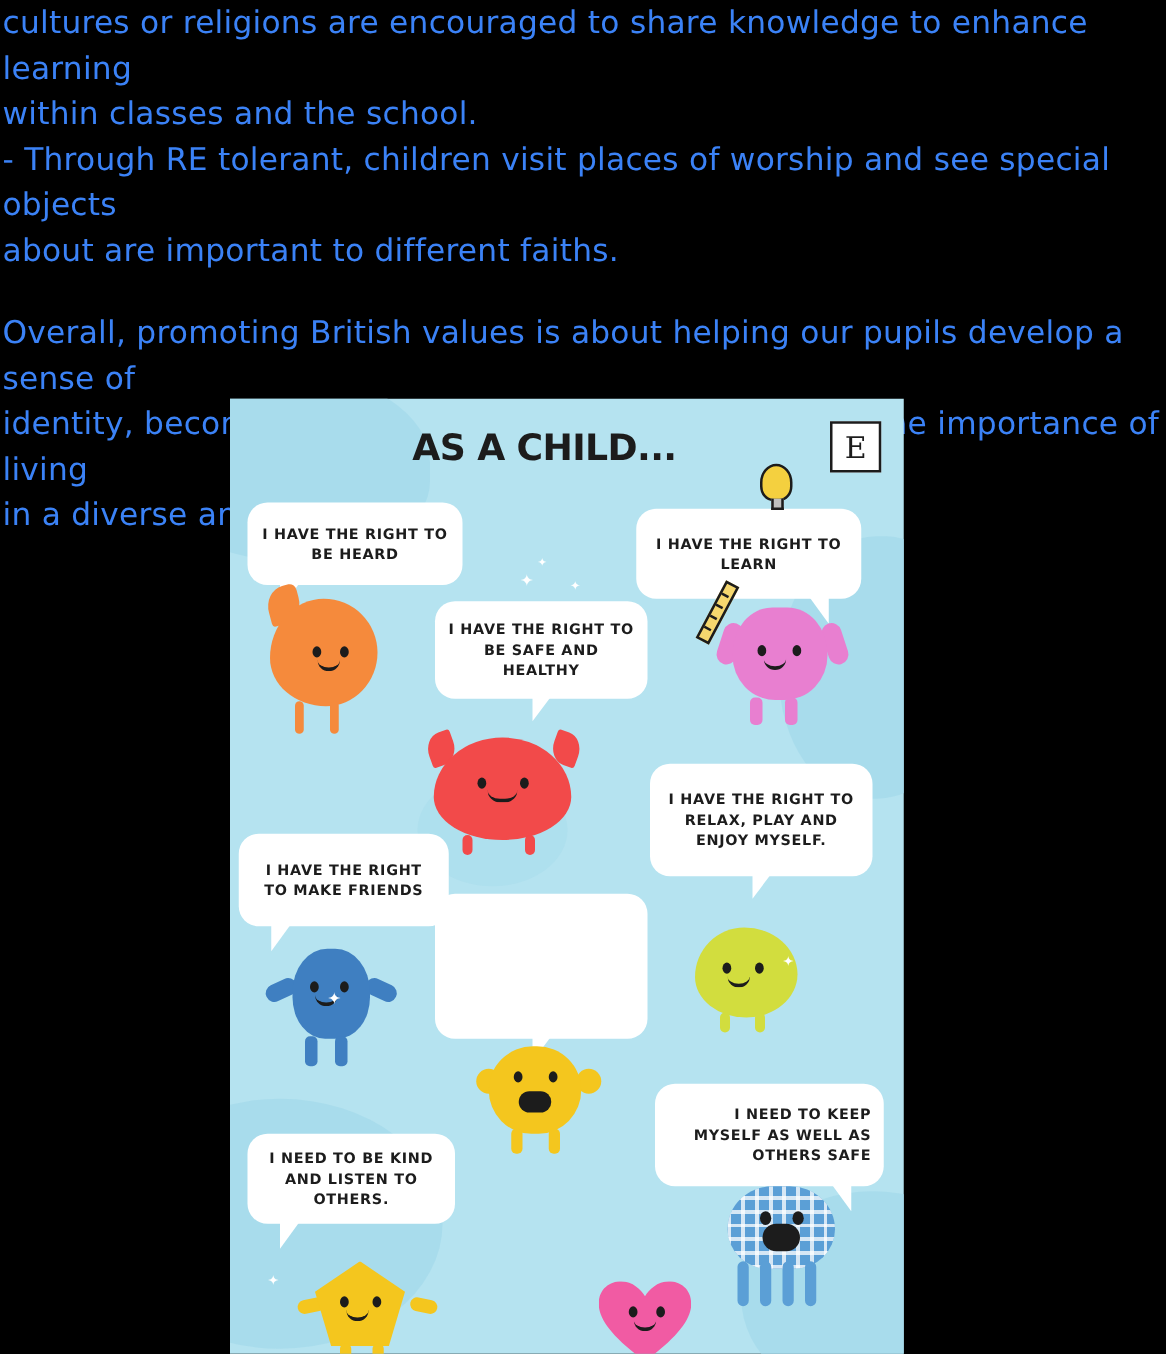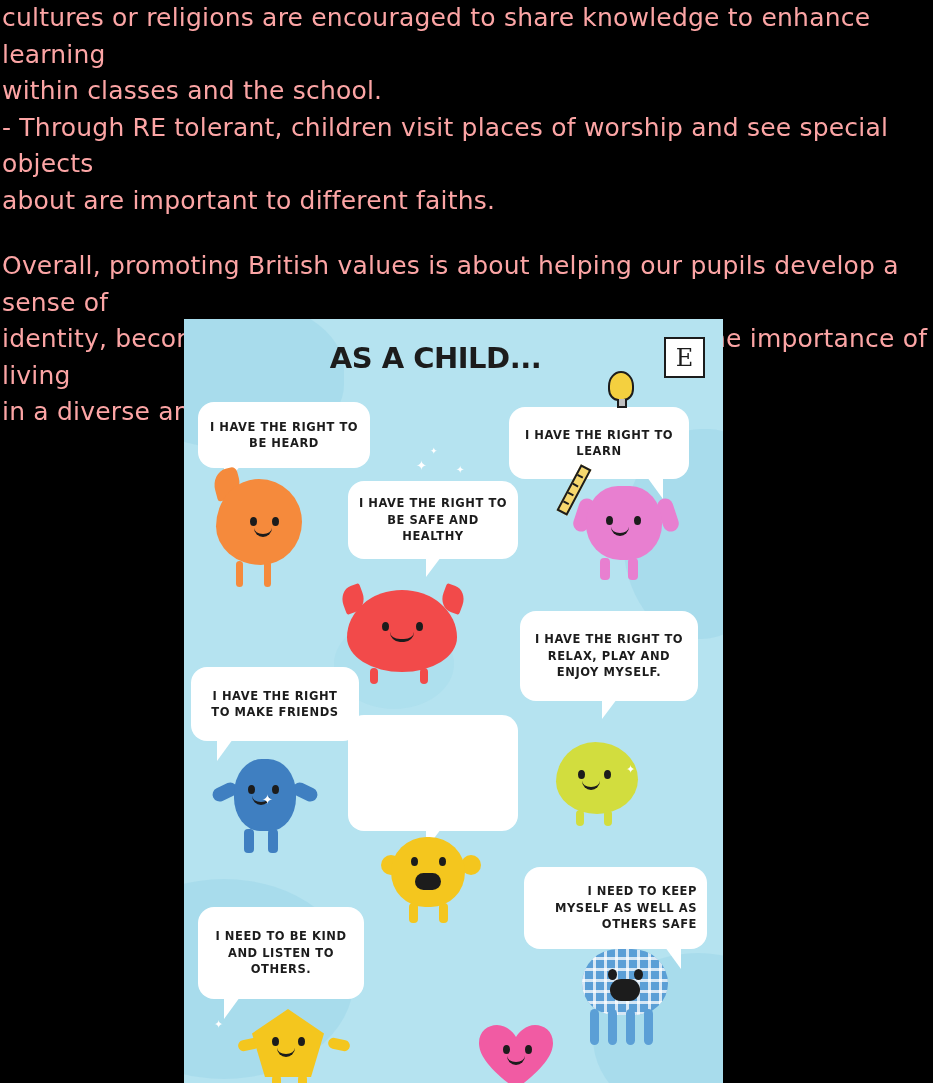--- a/index.html
+++ b/index.html
@@ -12,21 +12,21 @@
   body {
     font-family: "DejaVu Sans", sans-serif;
   }
 
   
   #prose {
     position: absolute;
     left: 0; top: 0;
     width: 933px;
     padding: 0 2px;
-    color: #fca5a5;
+    color: #3b82f6;
     font-family: "DejaVu Sans", sans-serif;
     font-size: 25px;
     line-height: 36.5px;
     letter-spacing: 0.2px;
   }
   #prose p { margin: 0; }
   #prose .spacer { height: 29px; }
 
   
   #poster {
@@ -346,21 +346,21 @@
 
   <div class="bubble" style="left:164px; top:396px; width:170px; height:116px;">
     <span class="tail dm"></span>
   </div>
 
   <div class="bubble" style="left:340px; top:548px; width:183px; height:82px;text-align:right;">
     <span>I NEED TO KEEP MYSELF AS WELL AS OTHERS SAFE</span>
     <span class="tail dr"></span>
   </div>
 
-  <div class="bubble" style="left:14px; top:588px; width:166px; height:92px;">
+  <div class="bubble" style="left:14px; top:588px; width:166px; height:72px;">
     <span>I NEED TO BE KIND AND LISTEN TO OTHERS.</span>
     <span class="tail dl"></span>
   </div>
 
 
   <div class="char" id="char-orange" style="left:26px; top:150px; width:100px; height:130px;">
     <div class="horn"></div>
     <div class="blobbody"></div>
     <div class="eye" style="left:40px; top:48px;"></div>
     <div class="eye" style="left:62px; top:48px;"></div>

